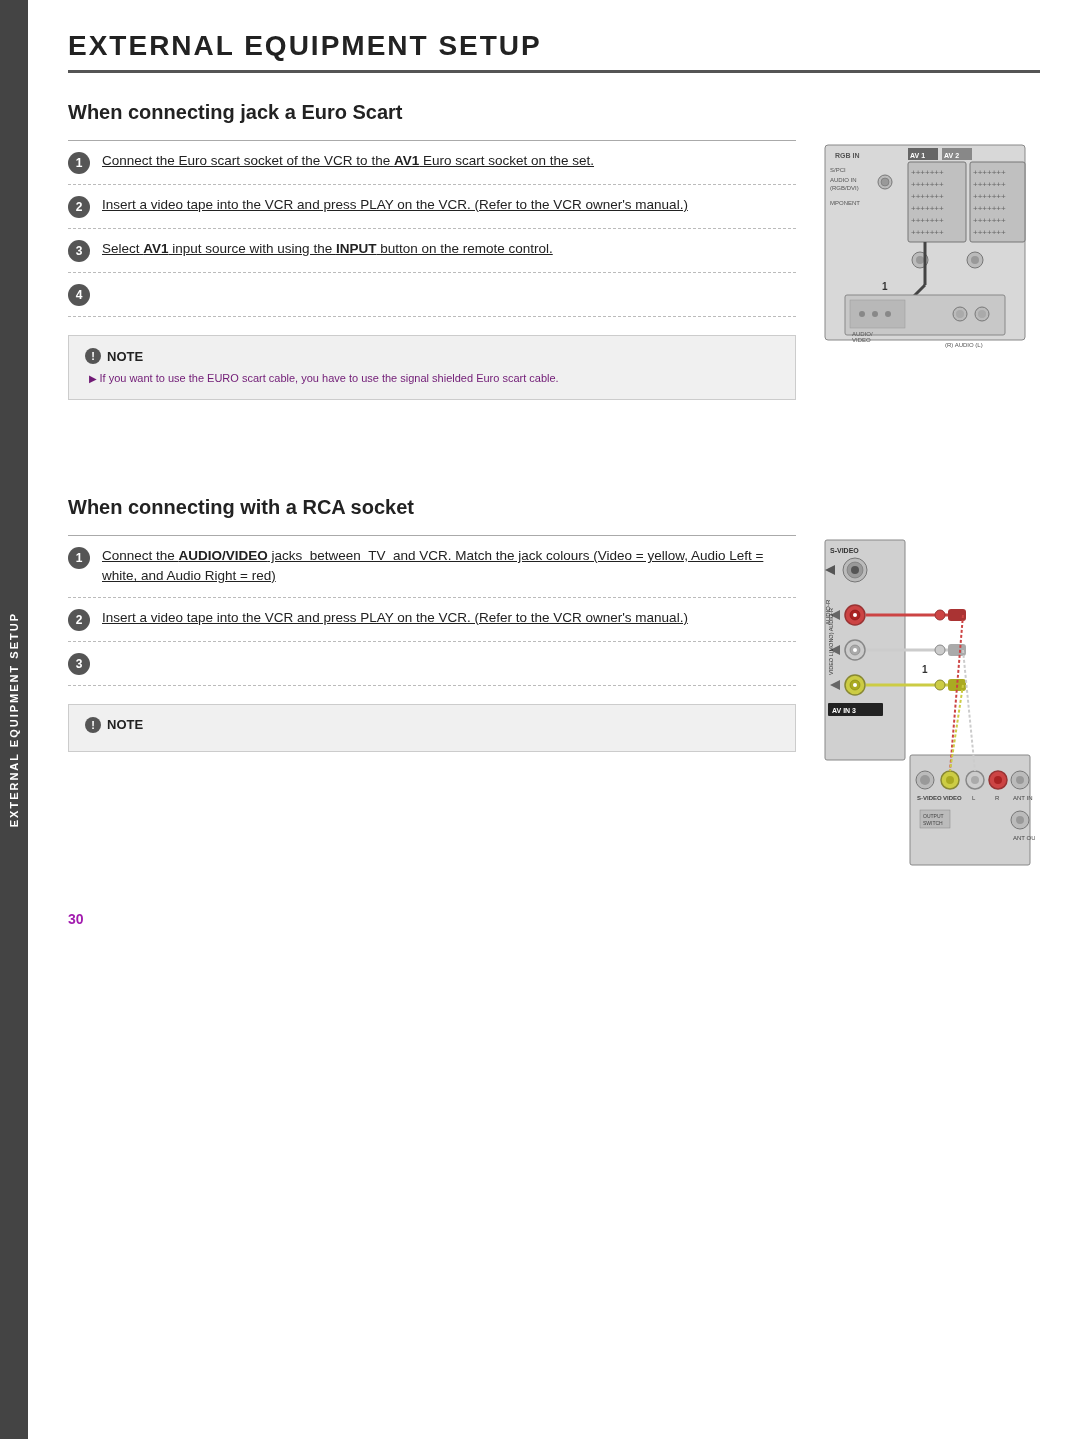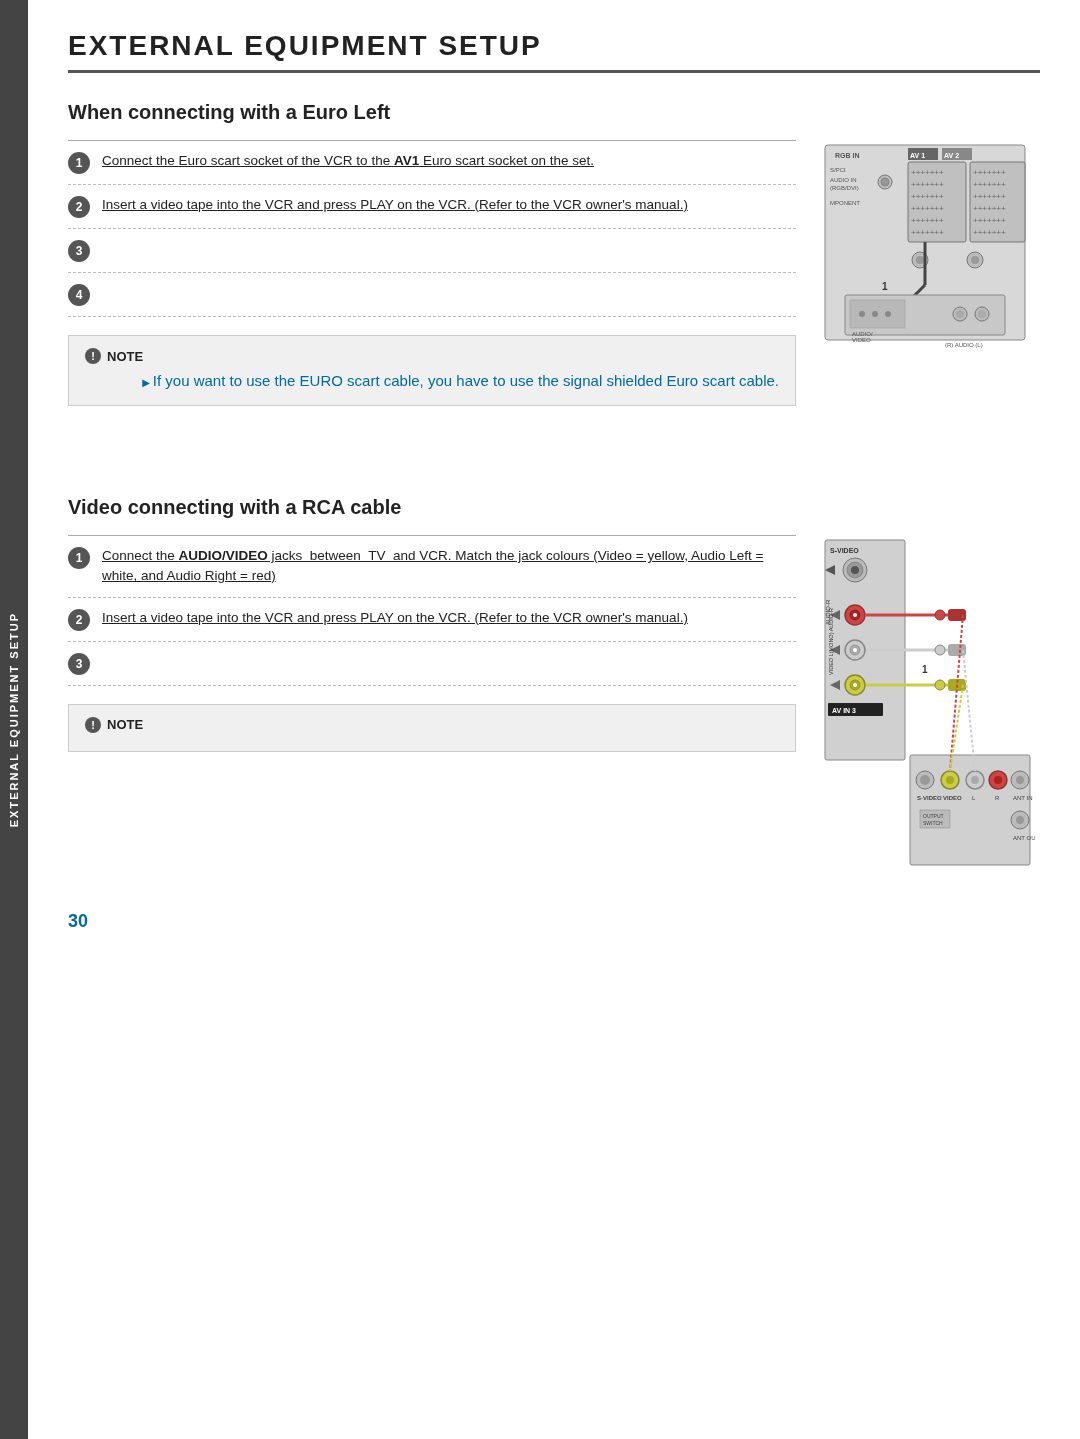--- a/index.html
+++ b/index.html
@@ -147,37 +147,36 @@
       border-radius: 50%;
       color: #fff;
       font-size: 11px;
       font-weight: bold;
       display: inline-flex;
       align-items: center;
       justify-content: center;
     }
 
     .note-text {
-      font-size: 15px;
+      font-size: 11px;
       line-height: 1.5;
-      color: #0369a1;
+      color: #701a75;
       padding-left: 4px;
-      text-align: right;
     }
 
     .note-text::before {
       content: '▶ ';
       font-size: 10px;
     }
 
     
     .page-number {
-      font-size: 18px;
-      font-weight: bold;
-      color: #0369a1;
+      font-size: 14px;
+      font-weight: bold;
+      color: #a21caf;
       margin-top: 10px;
     }
 
     
     svg {
       display: block;
     }
 
   </style>
 </head>
@@ -185,21 +184,21 @@
 
 <div class="sidebar">
   <span class="sidebar-text">EXTERNAL EQUIPMENT SETUP</span>
 </div>
 
 <div class="main">
 
   <div class="page-title">EXTERNAL EQUIPMENT SETUP</div>
 
   <div class="section">
-    <div class="section-title">When connecting with a Euro Left</div>
+    <div class="section-title">When connecting jack a Euro Scart</div>
 
     <div class="section-content">
 
       <div class="instructions">
         <div class="step-list">
 
           <div class="step-item">
             <div class="step-number">1</div>
             <div class="step-text">
               Connect the Euro scart socket of the VCR to the <b>AV1</b> Euro scart socket on the set.
@@ -208,20 +207,23 @@
 
           <div class="step-item">
             <div class="step-number">2</div>
             <div class="step-text">
               Insert a video tape into the VCR and press PLAY on the VCR. (Refer to the VCR owner's manual.)
             </div>
           </div>
 
           <div class="step-item">
             <div class="step-number">3</div>
+            <div class="step-text">
+              Select <b>AV1</b> input source with using the <b>INPUT</b> button on the remote control.
+            </div>
           </div>
 
           <div class="step-item">
             <div class="step-number">4</div>
           </div>
 
         </div>
 
         <div class="note-box">
           <div class="note-title">
@@ -305,21 +307,21 @@
           <circle cx="162" cy="174" r="4" fill="#aaa"></circle>
           <text x="125" y="207" font-size="6" fill="#555">(R) AUDIO (L)</text>
         </svg>
       </div>
     </div>
   </div>
 
   <div style="height:20px;"></div>
 
   <div class="section">
-    <div class="section-title">Video connecting with a RCA cable</div>
+    <div class="section-title">When connecting with a RCA socket</div>
 
     <div class="section-content">
 
       <div class="instructions">
         <div class="step-list">
 
           <div class="step-item">
             <div class="step-number">1</div>
             <div class="step-text">
               Connect the <b>AUDIO/VIDEO</b> jacks&nbsp; between&nbsp; TV&nbsp; and VCR. Match the jack colours (Video = yellow, Audio Left = white, and Audio Right = red)

